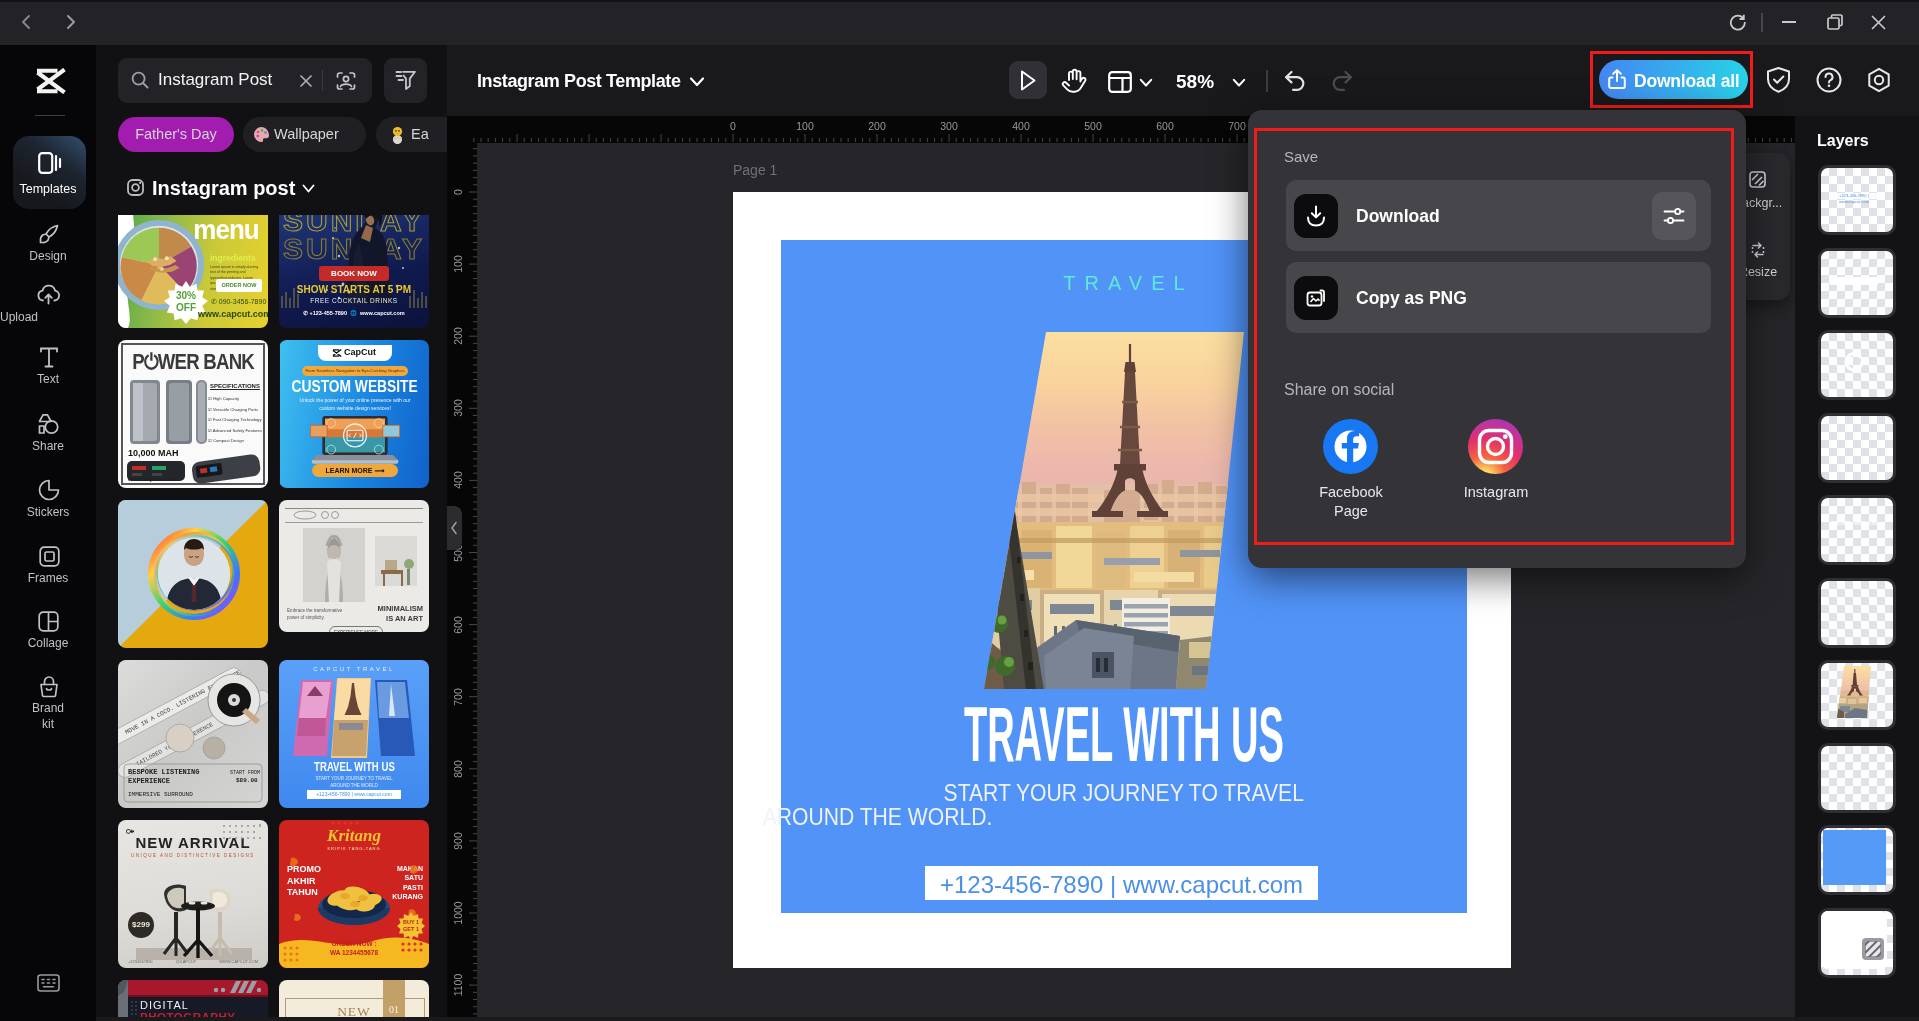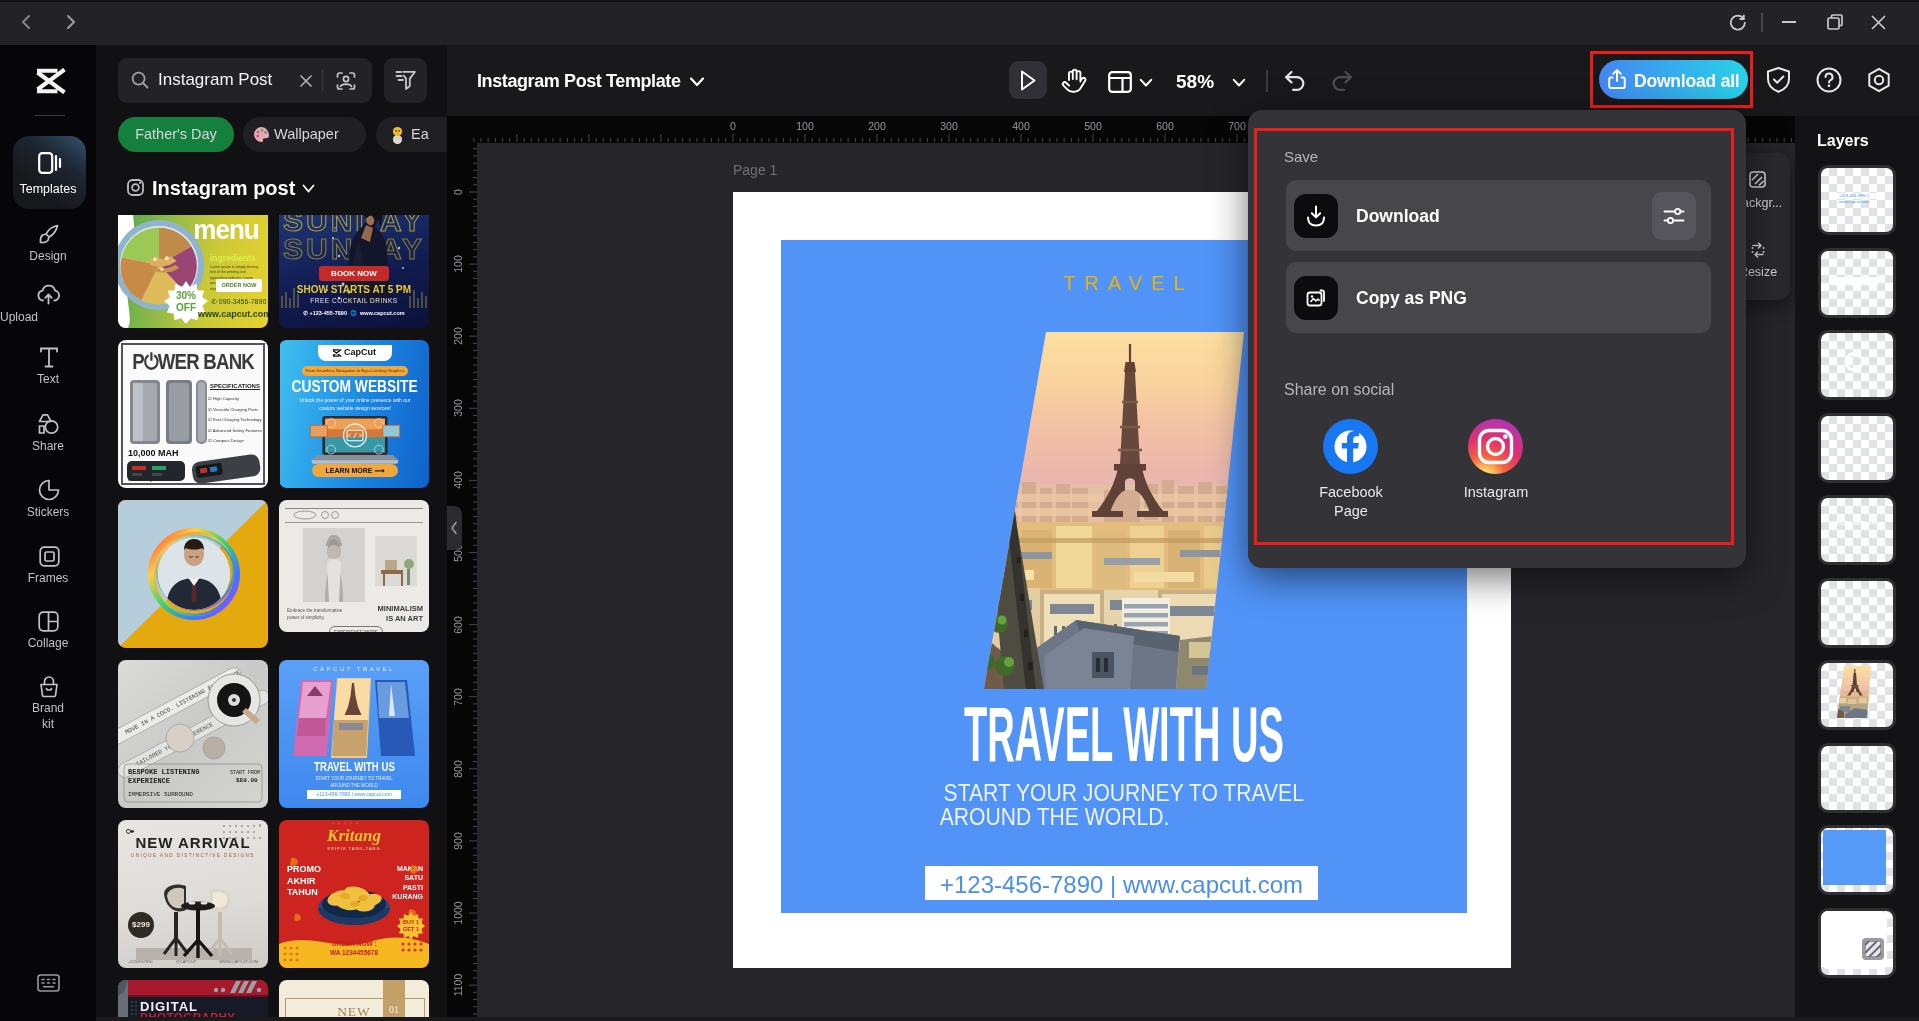--- a/index.html
+++ b/index.html
@@ -153,21 +153,21 @@
     <path d="M1.5 5 V3 a2 2 0 0 1 2-2 H6 M14 1 h2.5 a2 2 0 0 1 2 2 V5 M18.5 13 v2 a2 2 0 0 1-2 2 H14 M6 17 H3.5 a2 2 0 0 1-2-2 V13" stroke="#c6c6ca" stroke-width="1.7" fill="none" stroke-linecap="round"></path>
     <circle cx="10" cy="7" r="2.6" stroke="#c6c6ca" stroke-width="1.7" fill="none"></circle>
     <path d="M4.5 14.5 c1.5-3.2 9.5-3.2 11 0" stroke="#c6c6ca" stroke-width="1.7" fill="none" stroke-linecap="round"></path>
   </svg>
 <div class="abs" style="left:384px;top:58px;width:43px;height:45px;border-radius:9px;background:#232327"></div>
 <svg class="ic" style="left:395px;top:70px" width="22" height="21" viewBox="0 0 22 21">
     <path d="M8 1.8 H20 L14.8 8.6 V16 L11 19 V8.6 L8.6 5.5" stroke="#c6c6ca" stroke-width="1.8" fill="none" stroke-linejoin="round" stroke-linecap="round"></path>
     <path d="M1.5 2 H6 M1.5 6 H6.5 M3.5 10 H8" stroke="#c6c6ca" stroke-width="1.8" stroke-linecap="round"></path>
   </svg>
 
-<div class="abs" style="left:118px;top:117px;width:116px;height:35px;border-radius:17.5px;background:#15803d;text-align:center;line-height:35px;font-size:14.5px;color:#d6d6d9">Father's Day</div>
+<div class="abs" style="left:118px;top:117px;width:116px;height:35px;border-radius:17.5px;background:#a21caf;text-align:center;line-height:35px;font-size:14.5px;color:#d6d6d9">Father's Day</div>
 <div class="abs" style="left:243px;top:117px;width:123px;height:35px;border-radius:17.5px;background:#202024"></div>
 <svg class="ic" style="left:253px;top:126px" width="17" height="17" viewBox="0 0 17 17">
     <path d="M8.5 1 a7.5 7.5 0 1 0 0 15 c1.2 0 1.8-.8 1.5-1.8 c-.3-1 .2-2 1.5-2 h1.8 A2.7 2.7 0 0 0 16 9.5 C16 4.8 12.6 1 8.5 1 Z" fill="#e8a7b0"></path>
     <circle cx="5" cy="6" r="1.3" fill="#e05555"></circle>
     <circle cx="9" cy="4.4" r="1.3" fill="#50b050"></circle>
     <circle cx="12.5" cy="6.5" r="1.3" fill="#4488dd"></circle>
     <circle cx="4.8" cy="10" r="1.3" fill="#8855cc"></circle>
   </svg>
 <div class="abs" style="left:274px;top:117px;font-size:14.5px;color:#d6d6d9;line-height:35px">Wallpaper</div>
 <div class="abs" style="left:376px;top:117px;width:71px;height:35px;border-radius:17.5px 0 0 17.5px;background:#202024;overflow:hidden"></div>
@@ -608,21 +608,21 @@
 <path d="M0 0 L10 0 L6 12 L0 16 Z" fill="#52565e"></path>
 <g fill="#9aa0a8">
           <circle cx="98" cy="10" r="2.2"></circle>
           <circle cx="105" cy="10" r="2.2"></circle>
           <path d="M112 13 L118 1 L123 1 L117 13 Z"></path>
           <path d="M120 13 L126 1 L131 1 L125 13 Z"></path>
           <path d="M128 13 L134 1 L139 1 L133 13 Z"></path>
           <circle cx="141" cy="10" r="2.2"></circle>
         </g>
 </svg>
-<div style="position:absolute;left:22px;top:19px;font-size:13px;font-weight:bold;color:#f0f0f4;letter-spacing:1px">DIGITAL</div>
+<div style="position:absolute;left:22px;top:19px;font-size:11px;font-weight:normal;color:#f0f0f4;letter-spacing:1px">DIGITAL</div>
 <div style="position:absolute;left:22px;top:31px;font-size:11.5px;font-weight:bold;color:#c41f30;letter-spacing:.5px">PHOTOGRAPHY</div>
 <svg style="position:absolute;left:12px;top:20px" width="10" height="22" viewBox="0 0 10 22">
         <g fill="#444a56">
           <circle cx="2" cy="2" r="0.9"></circle>
           <circle cx="6" cy="2" r="0.9"></circle>
           <circle cx="2" cy="6" r="0.9"></circle>
           <circle cx="6" cy="6" r="0.9"></circle>
           <circle cx="2" cy="10" r="0.9"></circle>
           <circle cx="6" cy="10" r="0.9"></circle>
           <circle cx="2" cy="14" r="0.9"></circle>
@@ -676,21 +676,21 @@
   </svg>
 
 <div class="abs" style="left:447px;top:506px;width:15px;height:44px;background:#2b2b30;border-radius:0 8px 8px 0"></div>
 <svg class="ic" style="left:450px;top:521px" width="8" height="14" viewBox="0 0 8 14">
     <path d="M6 1.5 L2 7 L6 12.5" stroke="#9a9a9e" stroke-width="1.6" fill="none" stroke-linecap="round"></path>
   </svg>
 <div class="abs" style="left:733px;top:162px;font-size:14px;color:#6f6f75">Page 1</div>
 
 <div class="abs" style="left:733px;top:192px;width:778px;height:776px;background:#fff"></div>
 <div class="abs" style="left:781px;top:240px;width:686px;height:673px;background:#5193f7"></div>
-<div class="abs" style="left:781px;top:272px;width:686px;text-align:center;font-size:20px;letter-spacing:9px;color:#eab308;text-indent:9px">TRAVEL</div>
+<div class="abs" style="left:781px;top:272px;width:686px;text-align:center;font-size:20px;letter-spacing:9px;color:#5eead4;text-indent:9px">TRAVEL</div>
 <svg class="ic" style="left:984px;top:332px" width="262" height="358" viewBox="0 0 262 358">
 <defs>
 <linearGradient id="sky" x1="0" y1="0" x2="0" y2="1">
  <stop offset="0" stop-color="#fcdfa0"></stop>
         <stop offset="0.28" stop-color="#f9d29e"></stop>
  <stop offset="0.5" stop-color="#f2c2a4"></stop>
         <stop offset="0.72" stop-color="#ecb8ac"></stop>
         <stop offset="1" stop-color="#e4b2b4"></stop>
 </linearGradient>
 <clipPath id="pclip">
@@ -812,21 +812,21 @@
 <rect x="130" y="132" width="32" height="6.5"></rect>
 <path d="M133.5 138 C130.5 152 122 169 111 181 L126 181 C130 168 136 160 141 158.5 L141 150 C141 145 151 145 151 150 L151 158.5 C156 160 162 168 166 181 L181 181 C170 169 161.5 152 158.5 138 Z"></path>
 <rect x="108" y="179" width="31" height="6"></rect>
         <rect x="153" y="179" width="31" height="6"></rect>
 </g>
 <path d="M138 70 h16 M136 95 h20 M134 118 h24" stroke="#7a5a48" stroke-width="2.5" fill="none"></path>
 </g>
 </svg>
 <div class="abs" style="left:781px;top:689px;width:686px;text-align:center"><span style="display:inline-block;font-size:78px;font-weight:bold;color:#fff;transform:scale(0.488,1);white-space:nowrap">TRAVEL WITH US</span></div>
 <div class="abs" style="left:781px;top:779px;width:686px;text-align:center"><span style="display:inline-block;font-size:24px;color:#eef3fe;transform:scale(0.88,1);white-space:nowrap">START YOUR JOURNEY TO TRAVEL</span></div>
-<div class="abs" style="left:781px;top:803px;width:546px;text-align:center"><span style="display:inline-block;font-size:24px;color:#eef3fe;transform:scale(0.88,1);white-space:nowrap">AROUND THE WORLD.</span></div>
+<div class="abs" style="left:747px;top:803px;width:546px;"><span style="display:inline-block;font-size:24px;color:#eef3fe;transform:scale(0.88,1);white-space:nowrap">AROUND THE WORLD.</span></div>
 <div class="abs" style="left:925px;top:866px;width:393px;height:34px;background:#fff"></div>
 <div class="abs" style="left:925px;top:871px;width:393px;text-align:center;font-size:24px;color:#4a8fe8">+123-456-7890 | www.capcut.com</div>
 
 <div class="abs" style="left:1726px;top:153px;width:64px;height:147px;border-radius:12px;background:#29292d;box-shadow:0 6px 18px rgba(0,0,0,.45)"></div>
 <svg class="ic" style="left:1749px;top:171px" width="17" height="17" viewBox="0 0 17 17">
     <rect x="1" y="1" width="15" height="15" rx="3" stroke="#d2d2d6" stroke-width="1.6" fill="none"></rect>
     <path d="M3 9 L9 3 M6 13 L13 6 M10 14.5 L14.5 10" stroke="#d2d2d6" stroke-width="1.6"></path>
   </svg>
 <div class="abs" style="left:1726px;top:196px;width:64px;text-align:center;font-size:12.5px;color:#d2d2d6">Backgr...</div>
 <svg class="ic" style="left:1749px;top:241px" width="18" height="18" viewBox="0 0 18 18">

